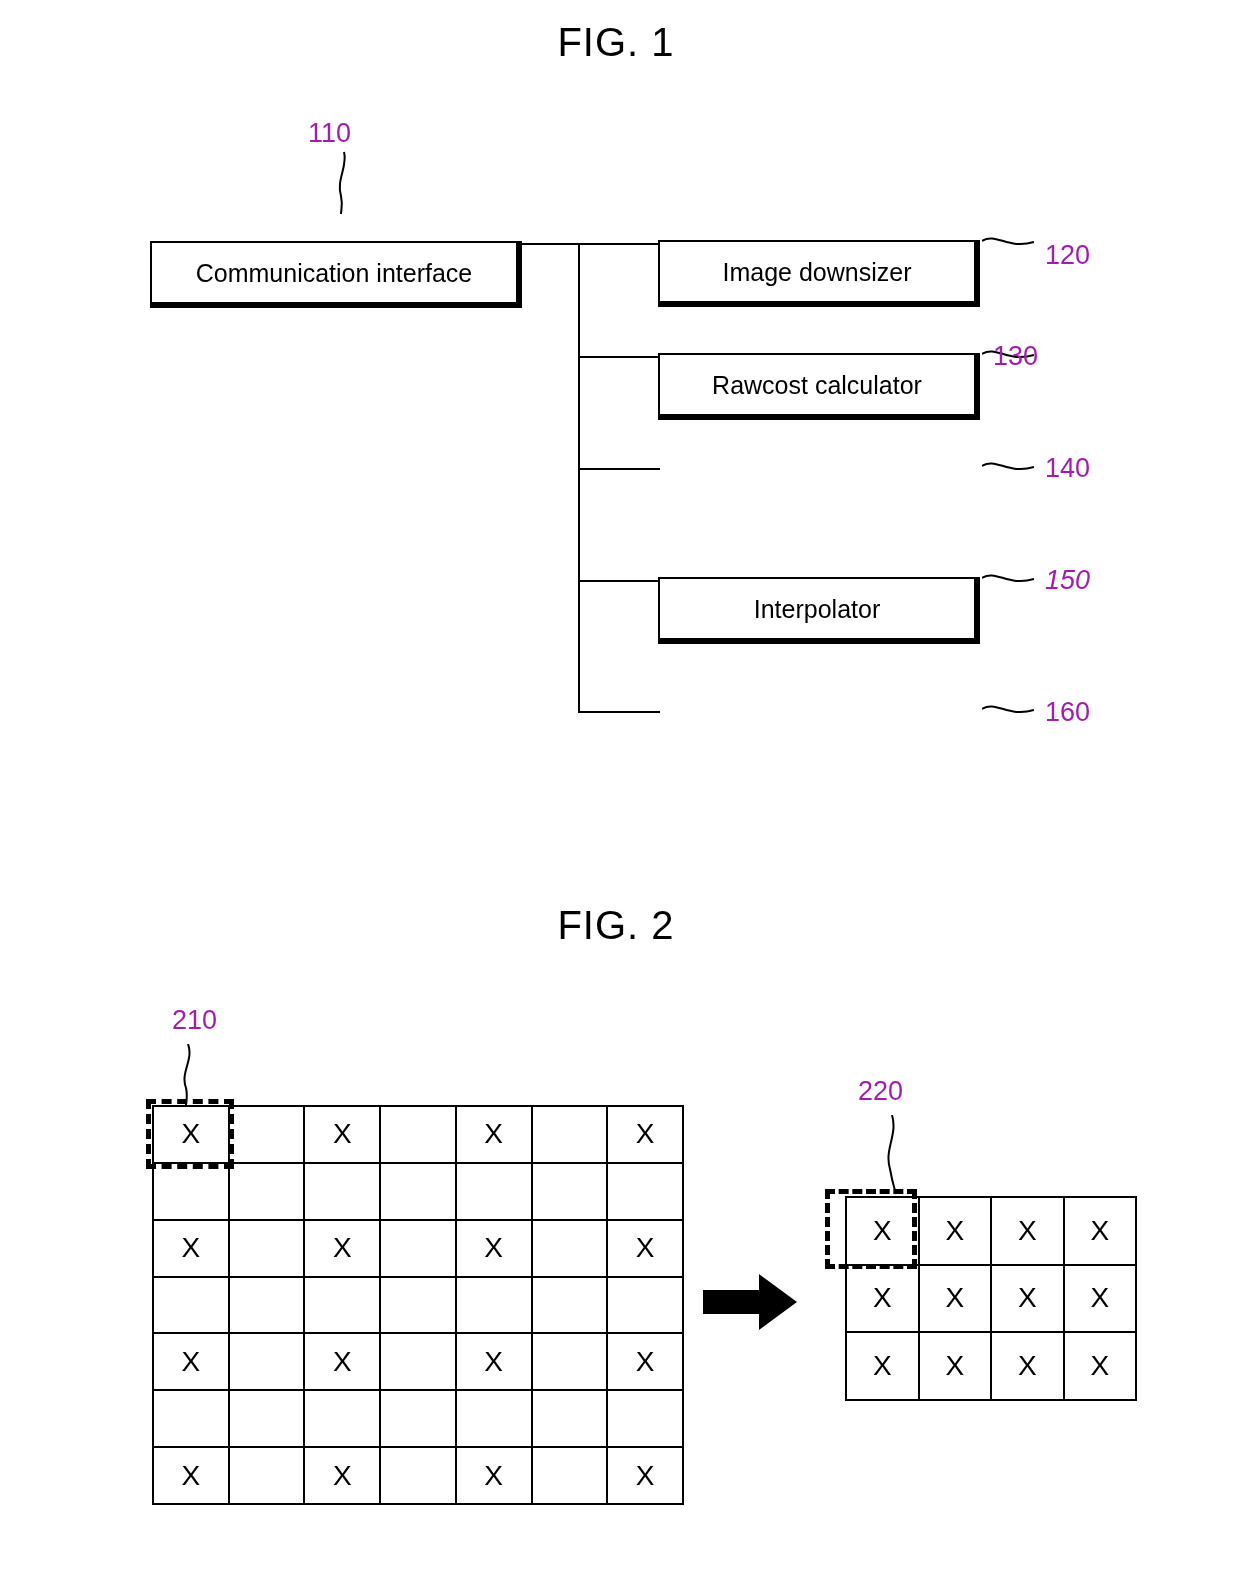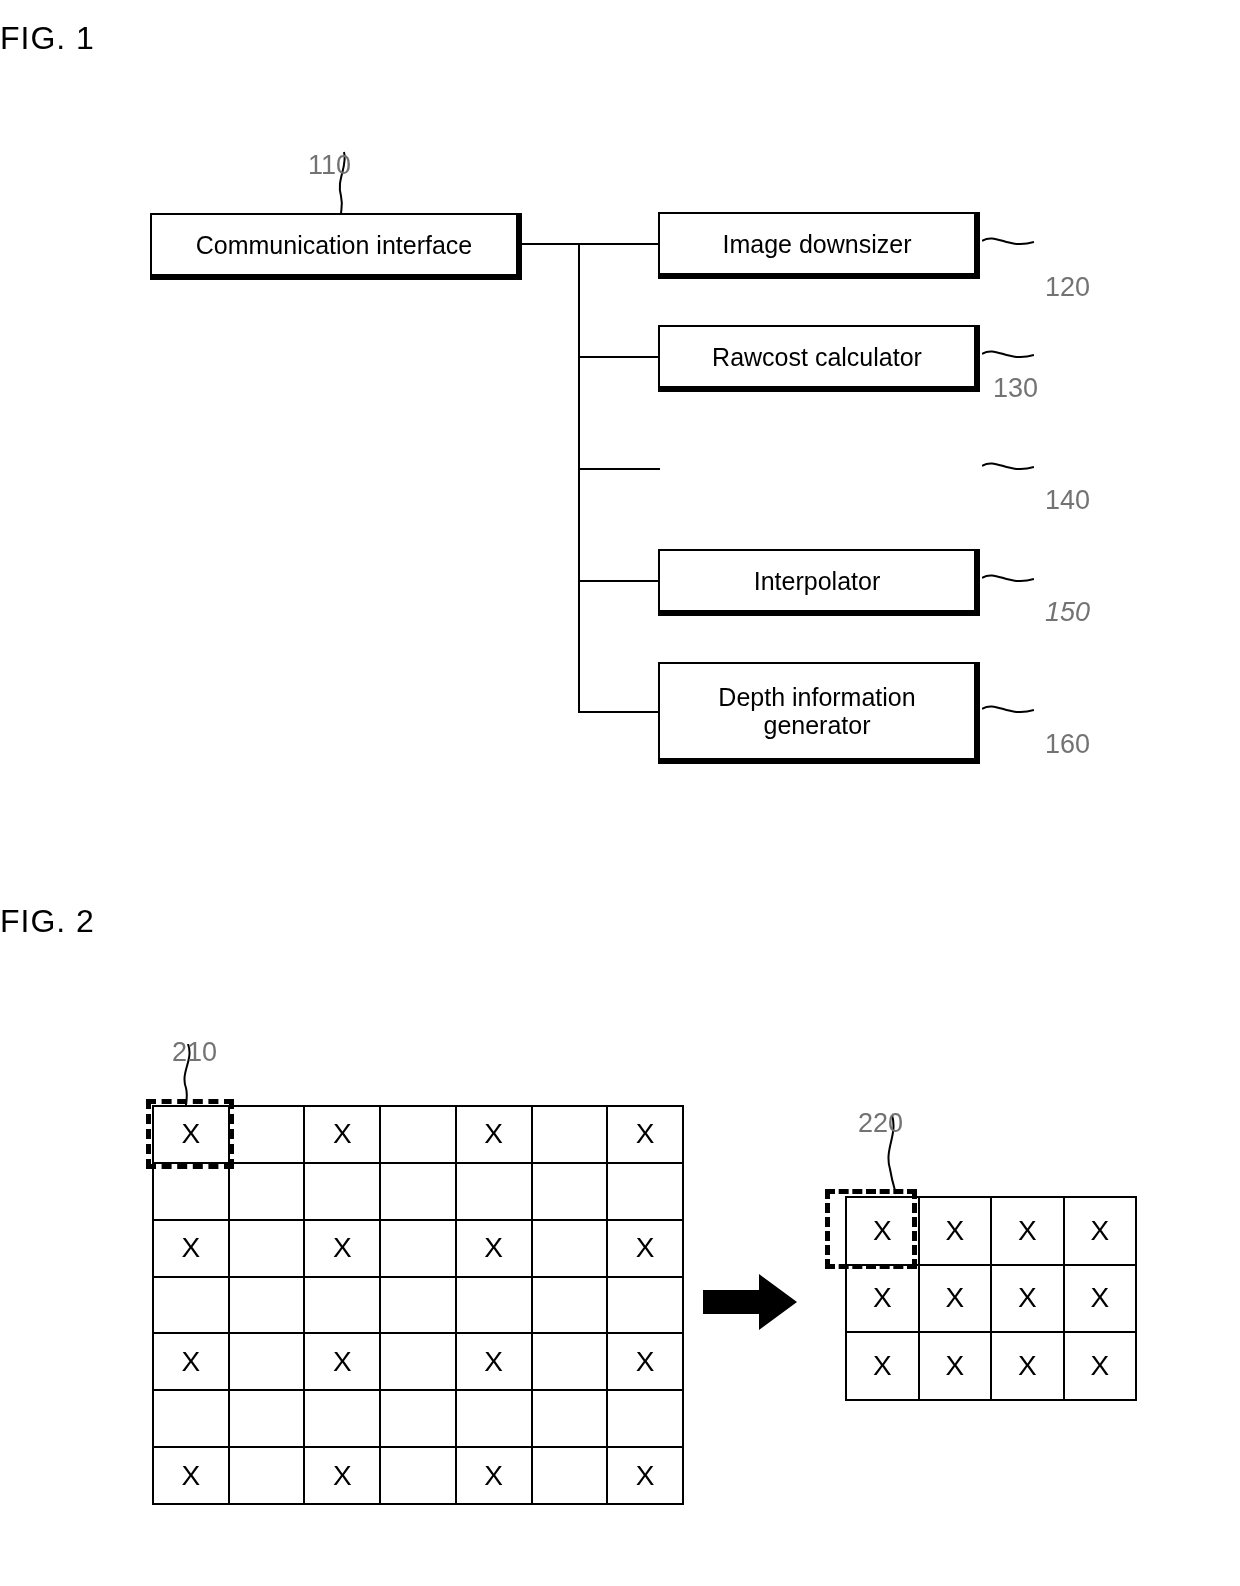--- a/index.html
+++ b/index.html
@@ -18,21 +18,22 @@
   .page {
     position: absolute;
     left: 0; top: 0;
     width: 1240px;
     height: 1586px;
   }
   
   .fig-title {
     position: absolute;
     width: 1232px;
-    font-size: 32px;
+    text-align: center;
+    font-size: 40px;
     letter-spacing: 1px;
     font-family: "Liberation Sans", sans-serif;
     color: #000;
   }
   #fig1-title { top: 20px; }
   #fig2-title { top: 884px; margin-top: 19px; }
 
   
   .blk {
     position: absolute;
@@ -40,42 +41,42 @@
     border: 2px solid #000;
     background: #fff;
     display: flex;
     align-items: center;
     justify-content: center;
     text-align: center;
     font-size: 25px;
     line-height: 1.12;
     
     box-shadow: 4px 0 0 0 #000, 0 4px 0 0 #000, 4px 4px 0 0 #000;
+    margin-top: 28px;
   }
   .blk span { display: block; padding: 0 6px; }
 
   
   .hline {
     position: absolute;
     background: #000;
     height: 2px;
   }
   .vline {
     position: absolute;
     background: #000;
     width: 2px;
   }
 
   
   .ref {
     position: absolute;
     font-size: 27px;
-    color: #737373;
+    color: #a21caf;
     font-family: "Liberation Sans", sans-serif;
-    margin-top: 32px;
   }
   .leader { position: absolute; }
 
   
   .grid {
     position: absolute;
     box-sizing: border-box;
     display: grid;
     background: #fff;
     border-top: 2px solid #000;
@@ -149,24 +150,20 @@
   <div class="ref" style="left:1045px; top:453px;">140</div>
 
   <div class="blk" id="blk-150" style="left:658px; top:549px; width:318px; height:63px;">
     <span>Interpolator</span>
   </div>
   <svg class="leader" style="left:982px; top:569px; width:52px; height:22px;" viewBox="0 0 52 22">
     <path d="M0 9 C 14 0, 26 18, 52 10" fill="none" stroke="#000" stroke-width="2"></path>
   </svg>
   <div class="ref" style="left:1045px; top:565px;font-style:italic;">150</div>
 
-  <div class="blk" id="blk-160" style="left:658px; top:662px; width:318px; height:98px; flex-direction:column;">
-    <span>Depth information</span>
-    <span>generator</span>
-  </div>
   <svg class="leader" style="left:982px; top:700px; width:52px; height:22px;" viewBox="0 0 52 22">
     <path d="M0 9 C 14 0, 26 18, 52 10" fill="none" stroke="#000" stroke-width="2"></path>
   </svg>
   <div class="ref" style="left:1045px; top:697px;">160</div>
 
   <div class="fig-title" id="fig2-title">FIG. 2</div>
 
   <div class="grid" id="source-grid" style="left:152px; top:1105px; width:532px; height:400px;
               grid-template-columns: repeat(7, 1fr); grid-template-rows: repeat(7, 1fr);">
       <div class="cell">

